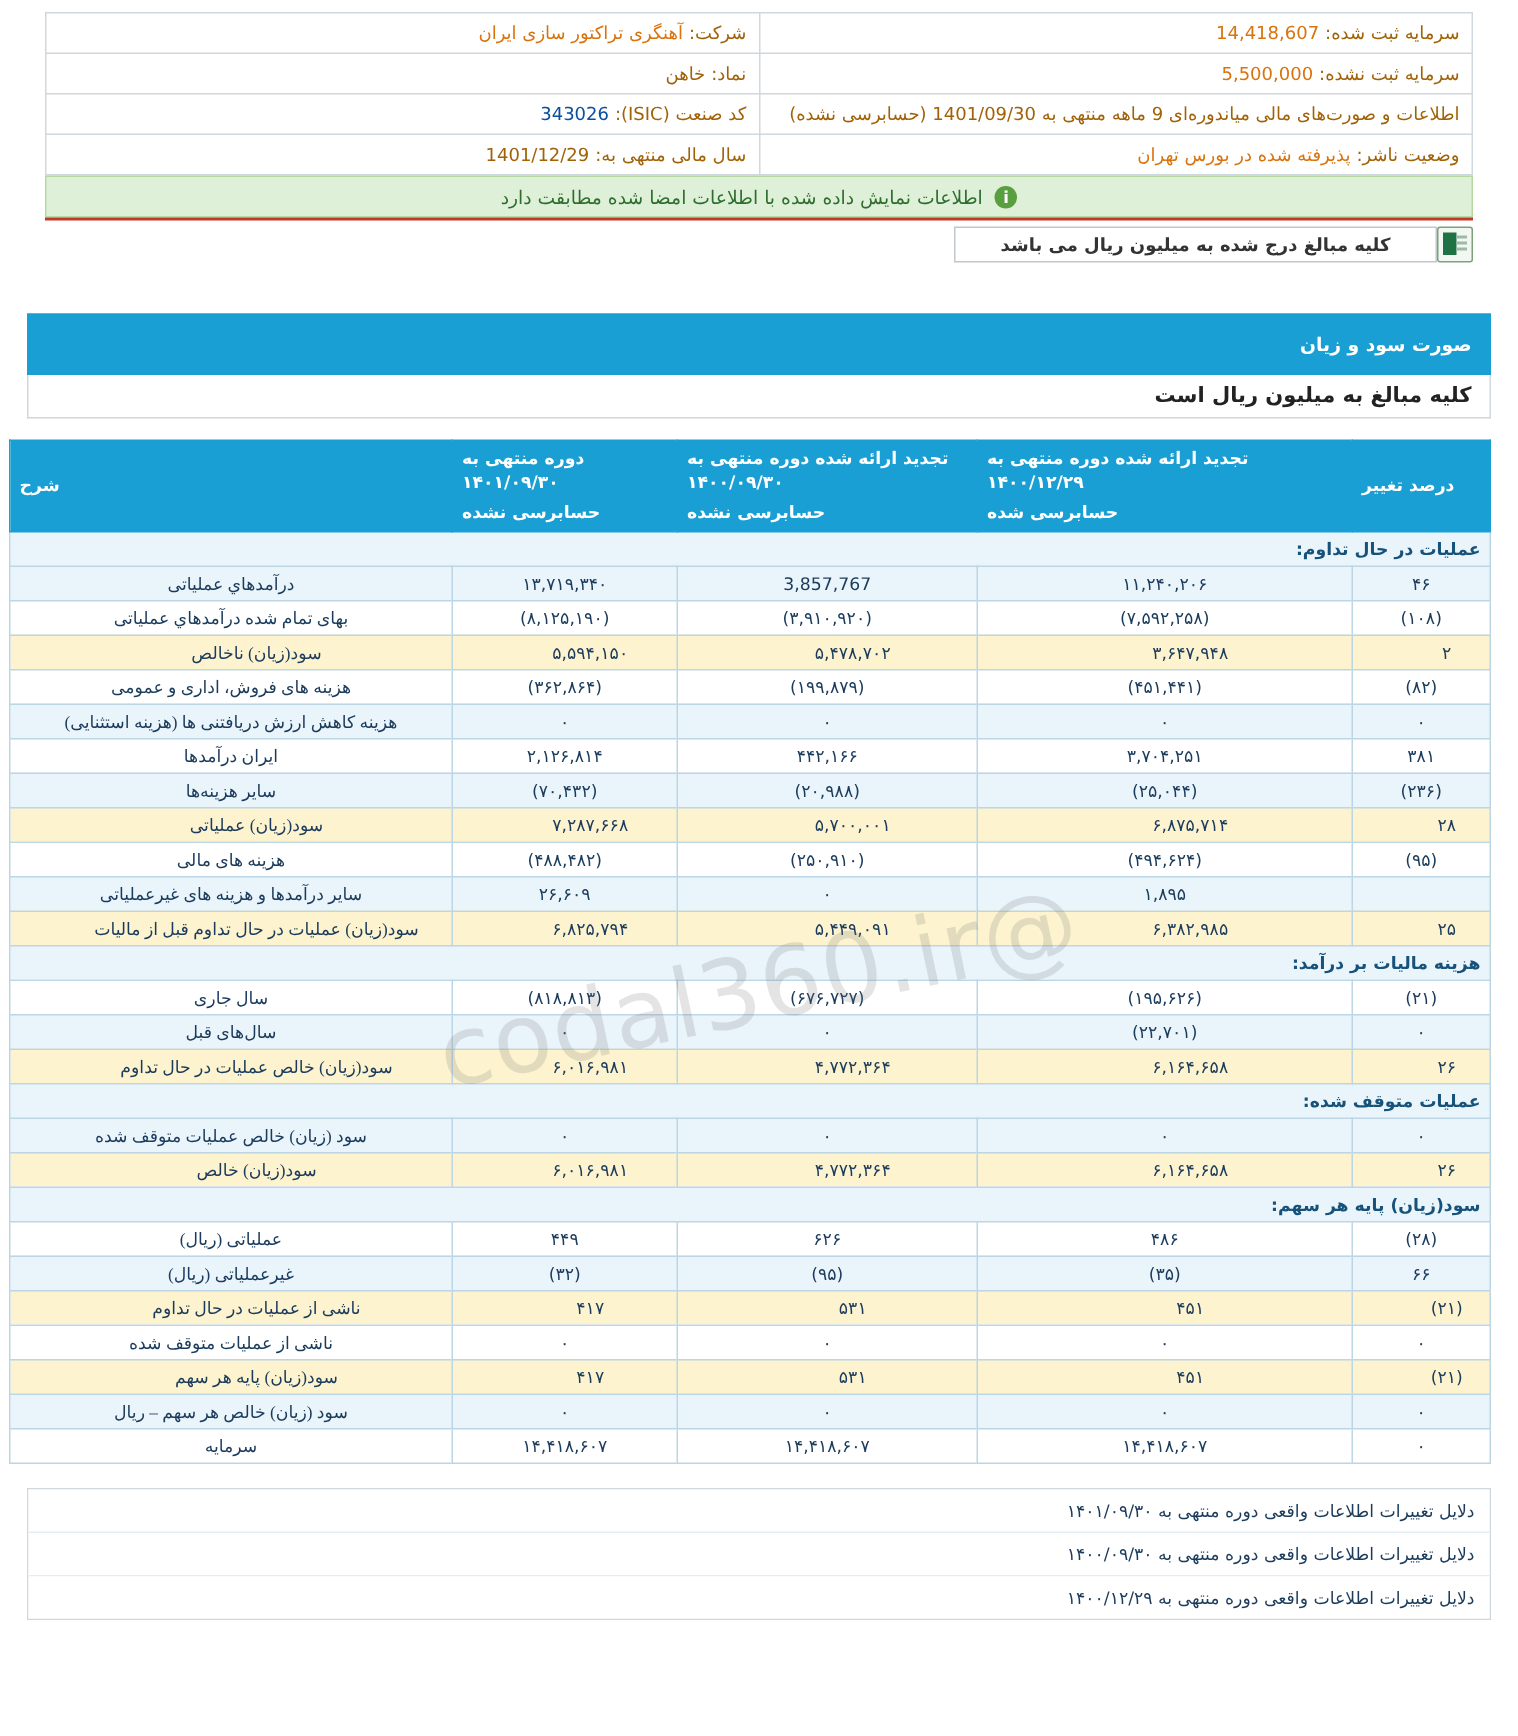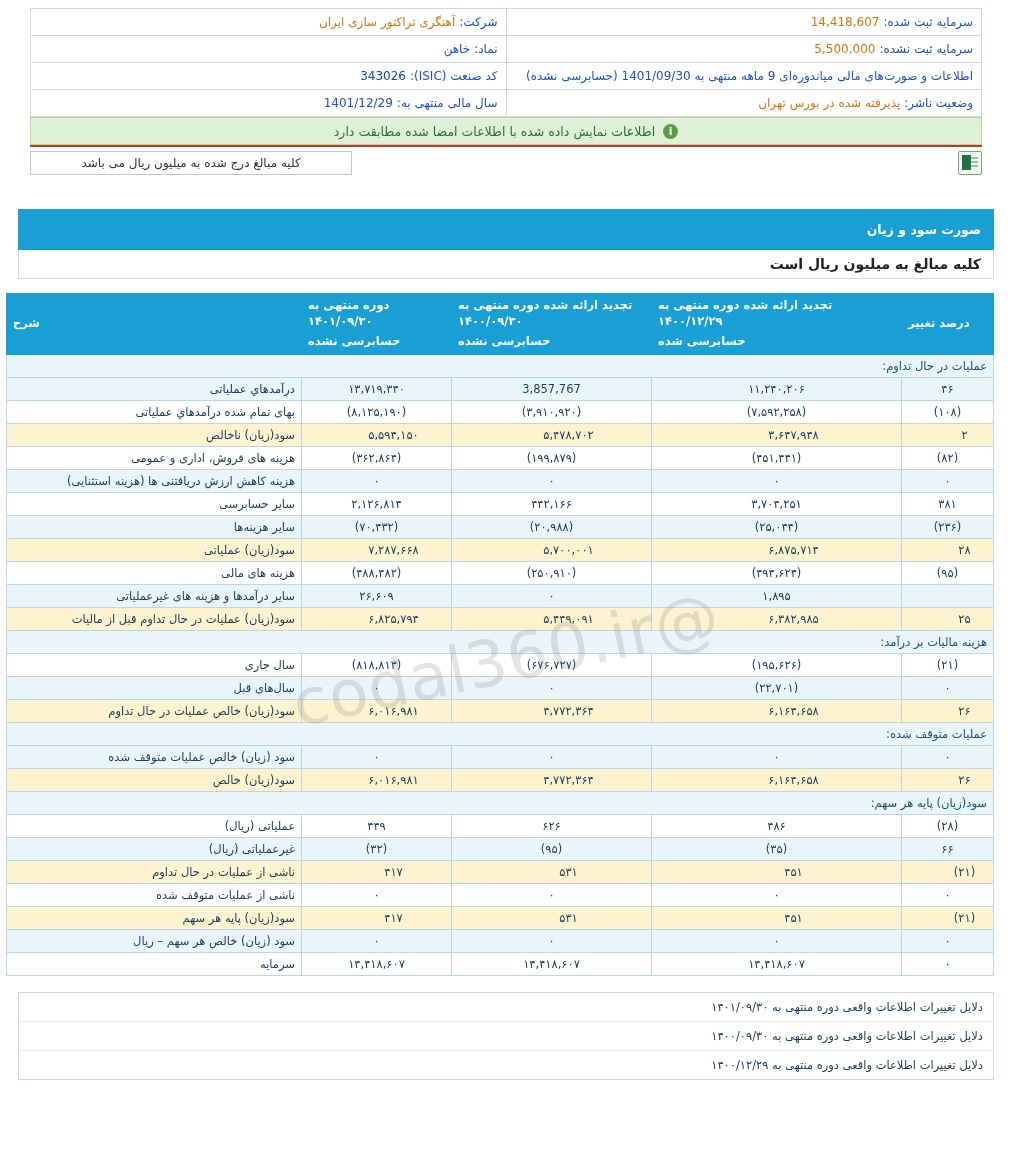--- a/index.html
+++ b/index.html
@@ -18,21 +18,21 @@
   table.info td{
     border:1px solid #cfd8dc;
     height:22px;
     padding:2px 8px;
     font-size:12px;
     color:#333;
     background:#ffffff;
     white-space:nowrap;
     overflow:hidden;
   }
-  .lbl{color:#1d4ed8;}
+  .lbl{color:#a16207;}
   .val-blue{color:#0a4fa0;}
   .val-orange{color:#d9730d;}
   .cell-inner{display:flex;gap:4px;justify-content:flex-start;}
 
   
   .notice{
     margin:0 30px;
     border:1px solid #b7d8a0;
     background:#dff0d8;
     color:#2f6d2f;
@@ -46,21 +46,21 @@
   .info-icon{
     width:15px;height:15px;border-radius:50%;
     background:#5a9f3f;color:#fff;font-size:11px;font-weight:bold;
     display:inline-flex;align-items:center;justify-content:center;
     line-height:1;
   }
   .red-rule{height:2px;background:#c0392b;margin:0 30px;}
 
   .amount-row{
     margin:4px 30px 0 30px;
-    display:flex;align-items:center;justify-content:space-between;
+    display:flex;align-items:center;justify-content:flex-start;font-weight:bold;
   }
   .amount-box{
     border:1px solid #bfc8cc;
     background:#fff;
     padding:4px 10px;
     font-size:12px;
     width:300px;
     text-align:center;
     color:#333;
   }
@@ -97,24 +97,24 @@
     padding:4px 6px;
     color:#1a3b5c;
   }
   table.fin thead th{
     background:#1a9fd4;color:#ffffff;font-weight:bold;text-align:left;
     border-color:#1a9fd4;
     font-size:11.5px;
     line-height:1.35;
   }
   thead th.sub{background:#1a9fd4;padding-top:0;border-top:none;}
-  .c-desc{text-align:right;}
+  .c-desc{text-align:center;font-family:Liberation Serif, serif;}
   .c-num{text-align:center;direction:ltr;}
   tr.section-row td{
-    background:#e9f4fb;font-weight:normal;text-align:right;color:#17527a;
+    background:#e9f4fb;font-weight:bold;text-align:right;color:#17527a;
   }
   tr.alt-blue td{background:#eaf4fb;}
   tr.alt-white td{background:#ffffff;}
   tr.alt-yellow td{background:#fdf3cf;padding-left:40px;}
 
   
   .watermark{
     position:absolute;
     left:0;right:0;top:330px;
     text-align:center;
@@ -282,21 +282,21 @@
             <td class="c-num">۰</td>
             <td class="c-num">۰</td>
             <td class="c-num">۰</td>
             <td class="c-desc">هزینه کاهش ارزش دریافتنی ها (هزینه استثنایی)</td>
           </tr>
           <tr class="alt-white">
             <td class="c-num">۳۸۱</td>
             <td class="c-num">۳,۷۰۴,۲۵۱</td>
             <td class="c-num">۴۴۲,۱۶۶</td>
             <td class="c-num">۲,۱۲۶,۸۱۴</td>
-            <td class="c-desc">سایر حسابرسی</td>
+            <td class="c-desc">ایران درآمدها</td>
           </tr>
           <tr class="alt-blue">
             <td class="c-num">(۲۳۶)</td>
             <td class="c-num">(۲۵,۰۴۴)</td>
             <td class="c-num">(۲۰,۹۸۸)</td>
             <td class="c-num">(۷۰,۴۳۲)</td>
             <td class="c-desc">سایر هزینه‌ها</td>
           </tr>
           <tr class="alt-yellow">
             <td class="c-num">۲۸</td>

